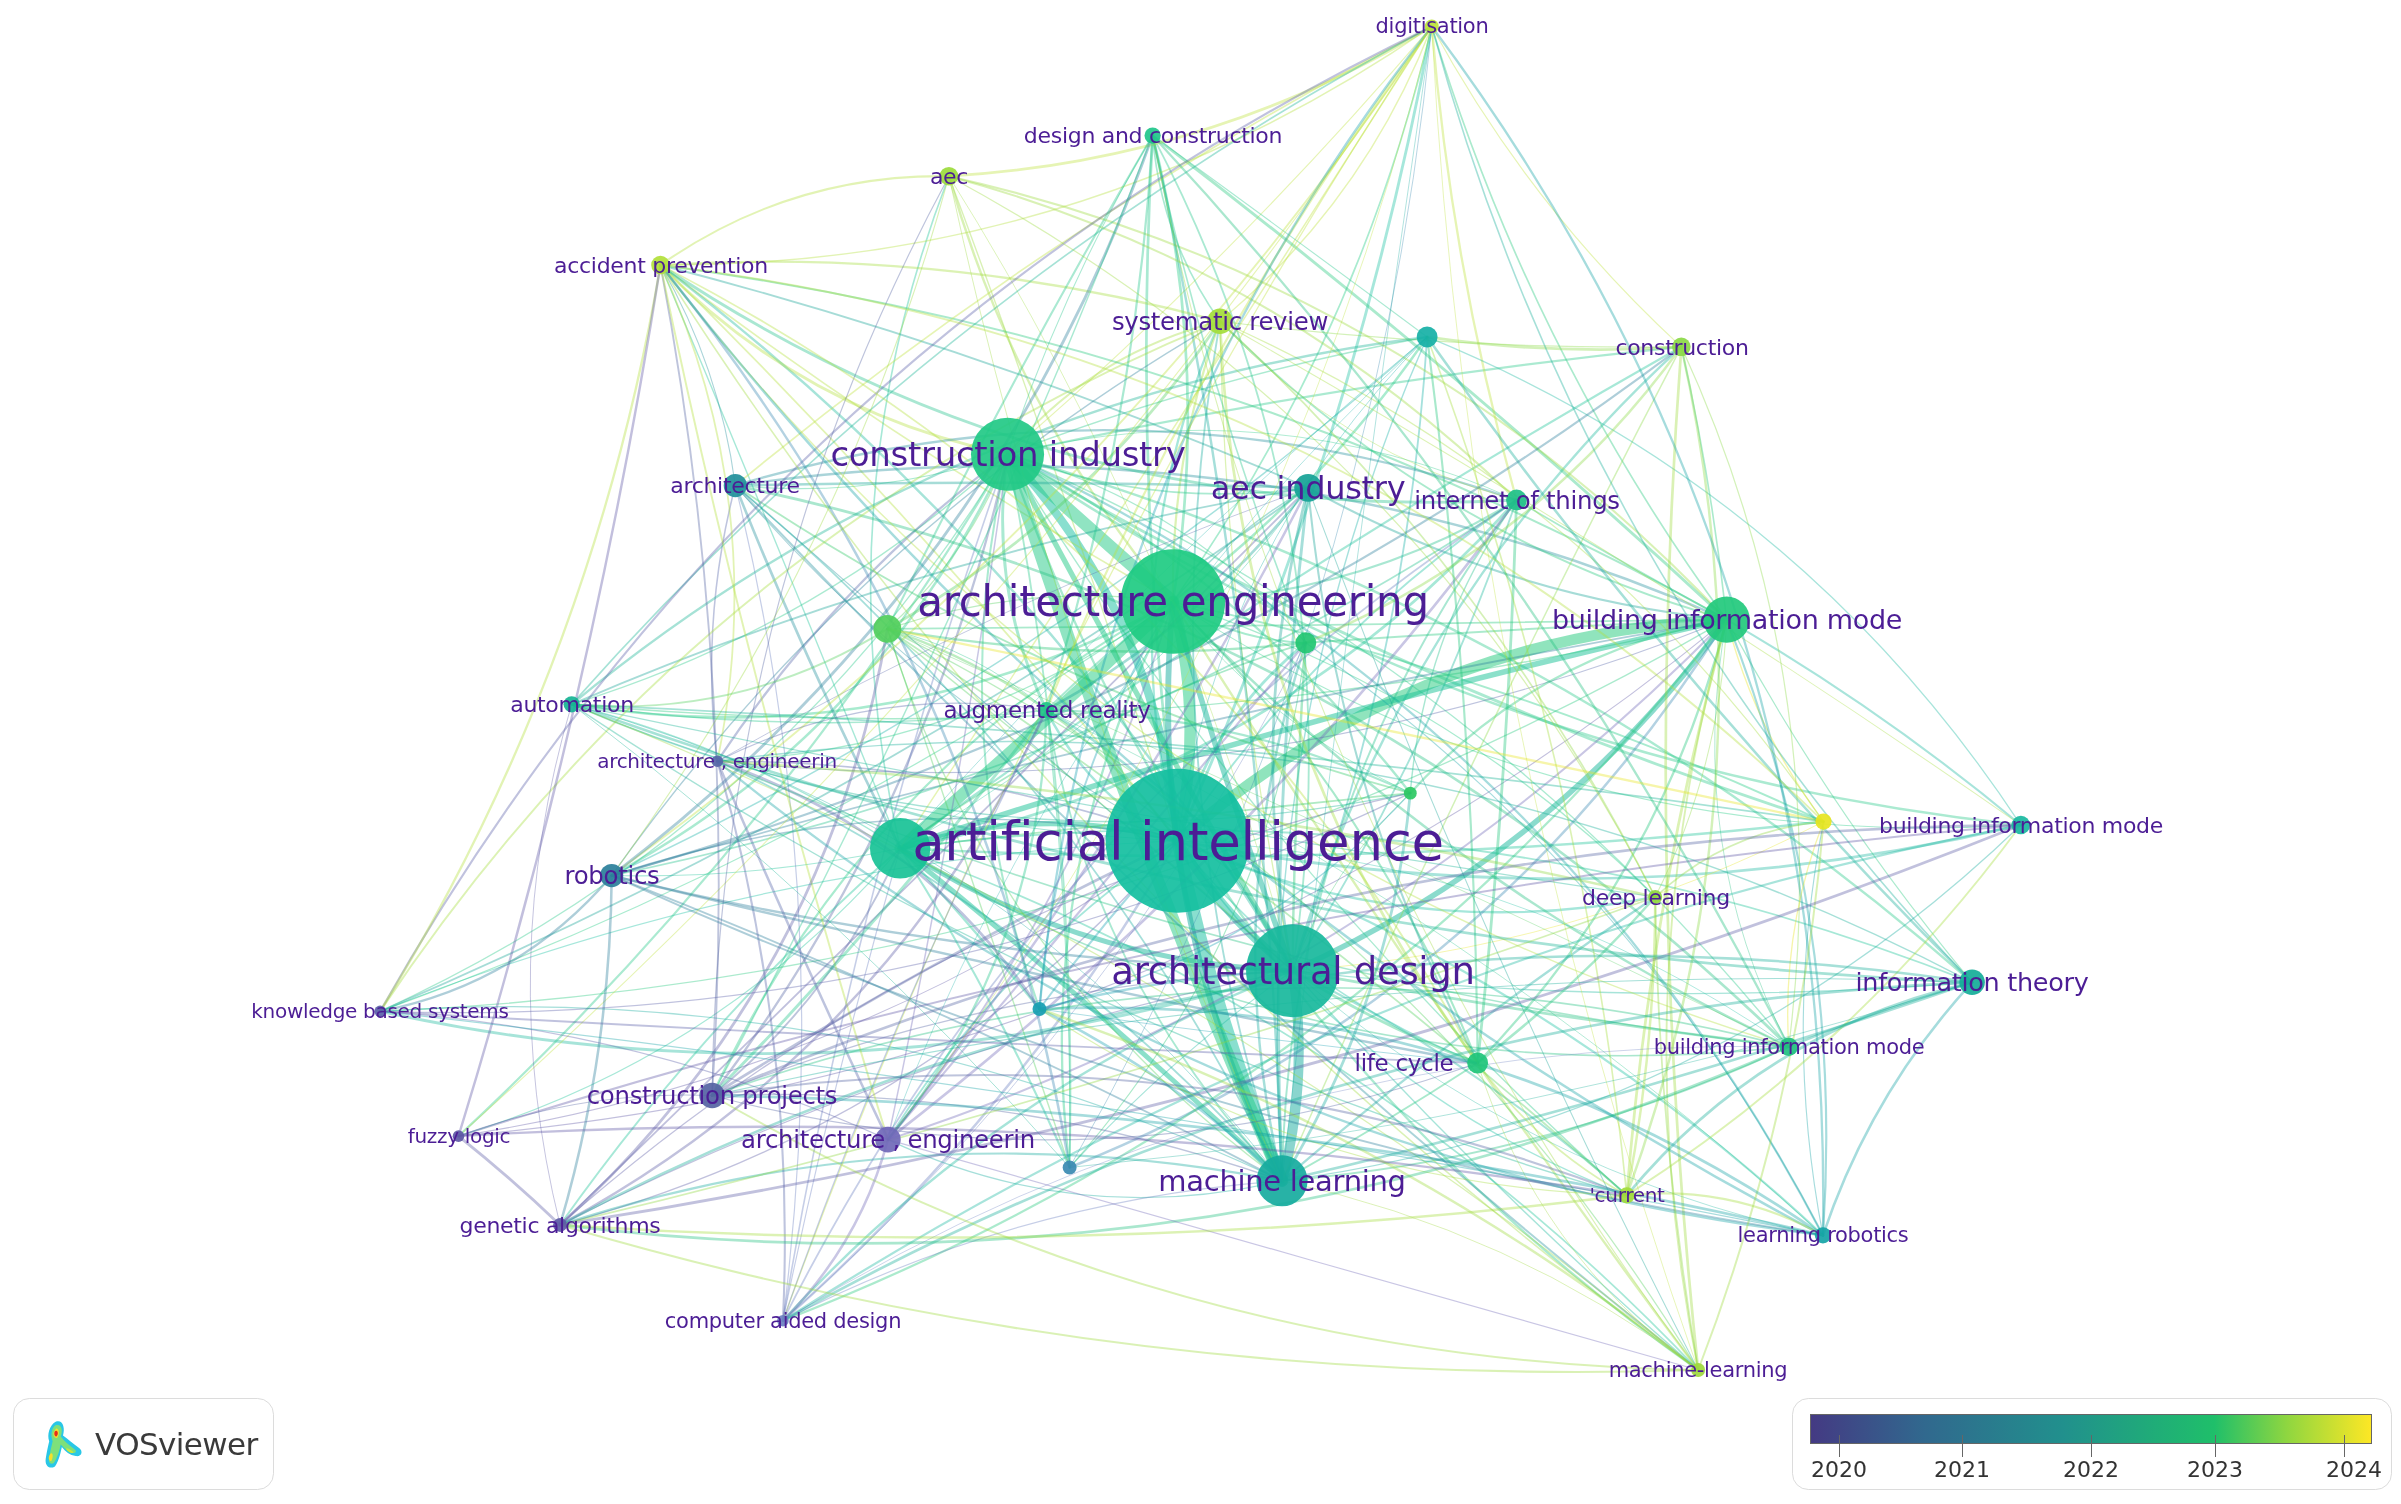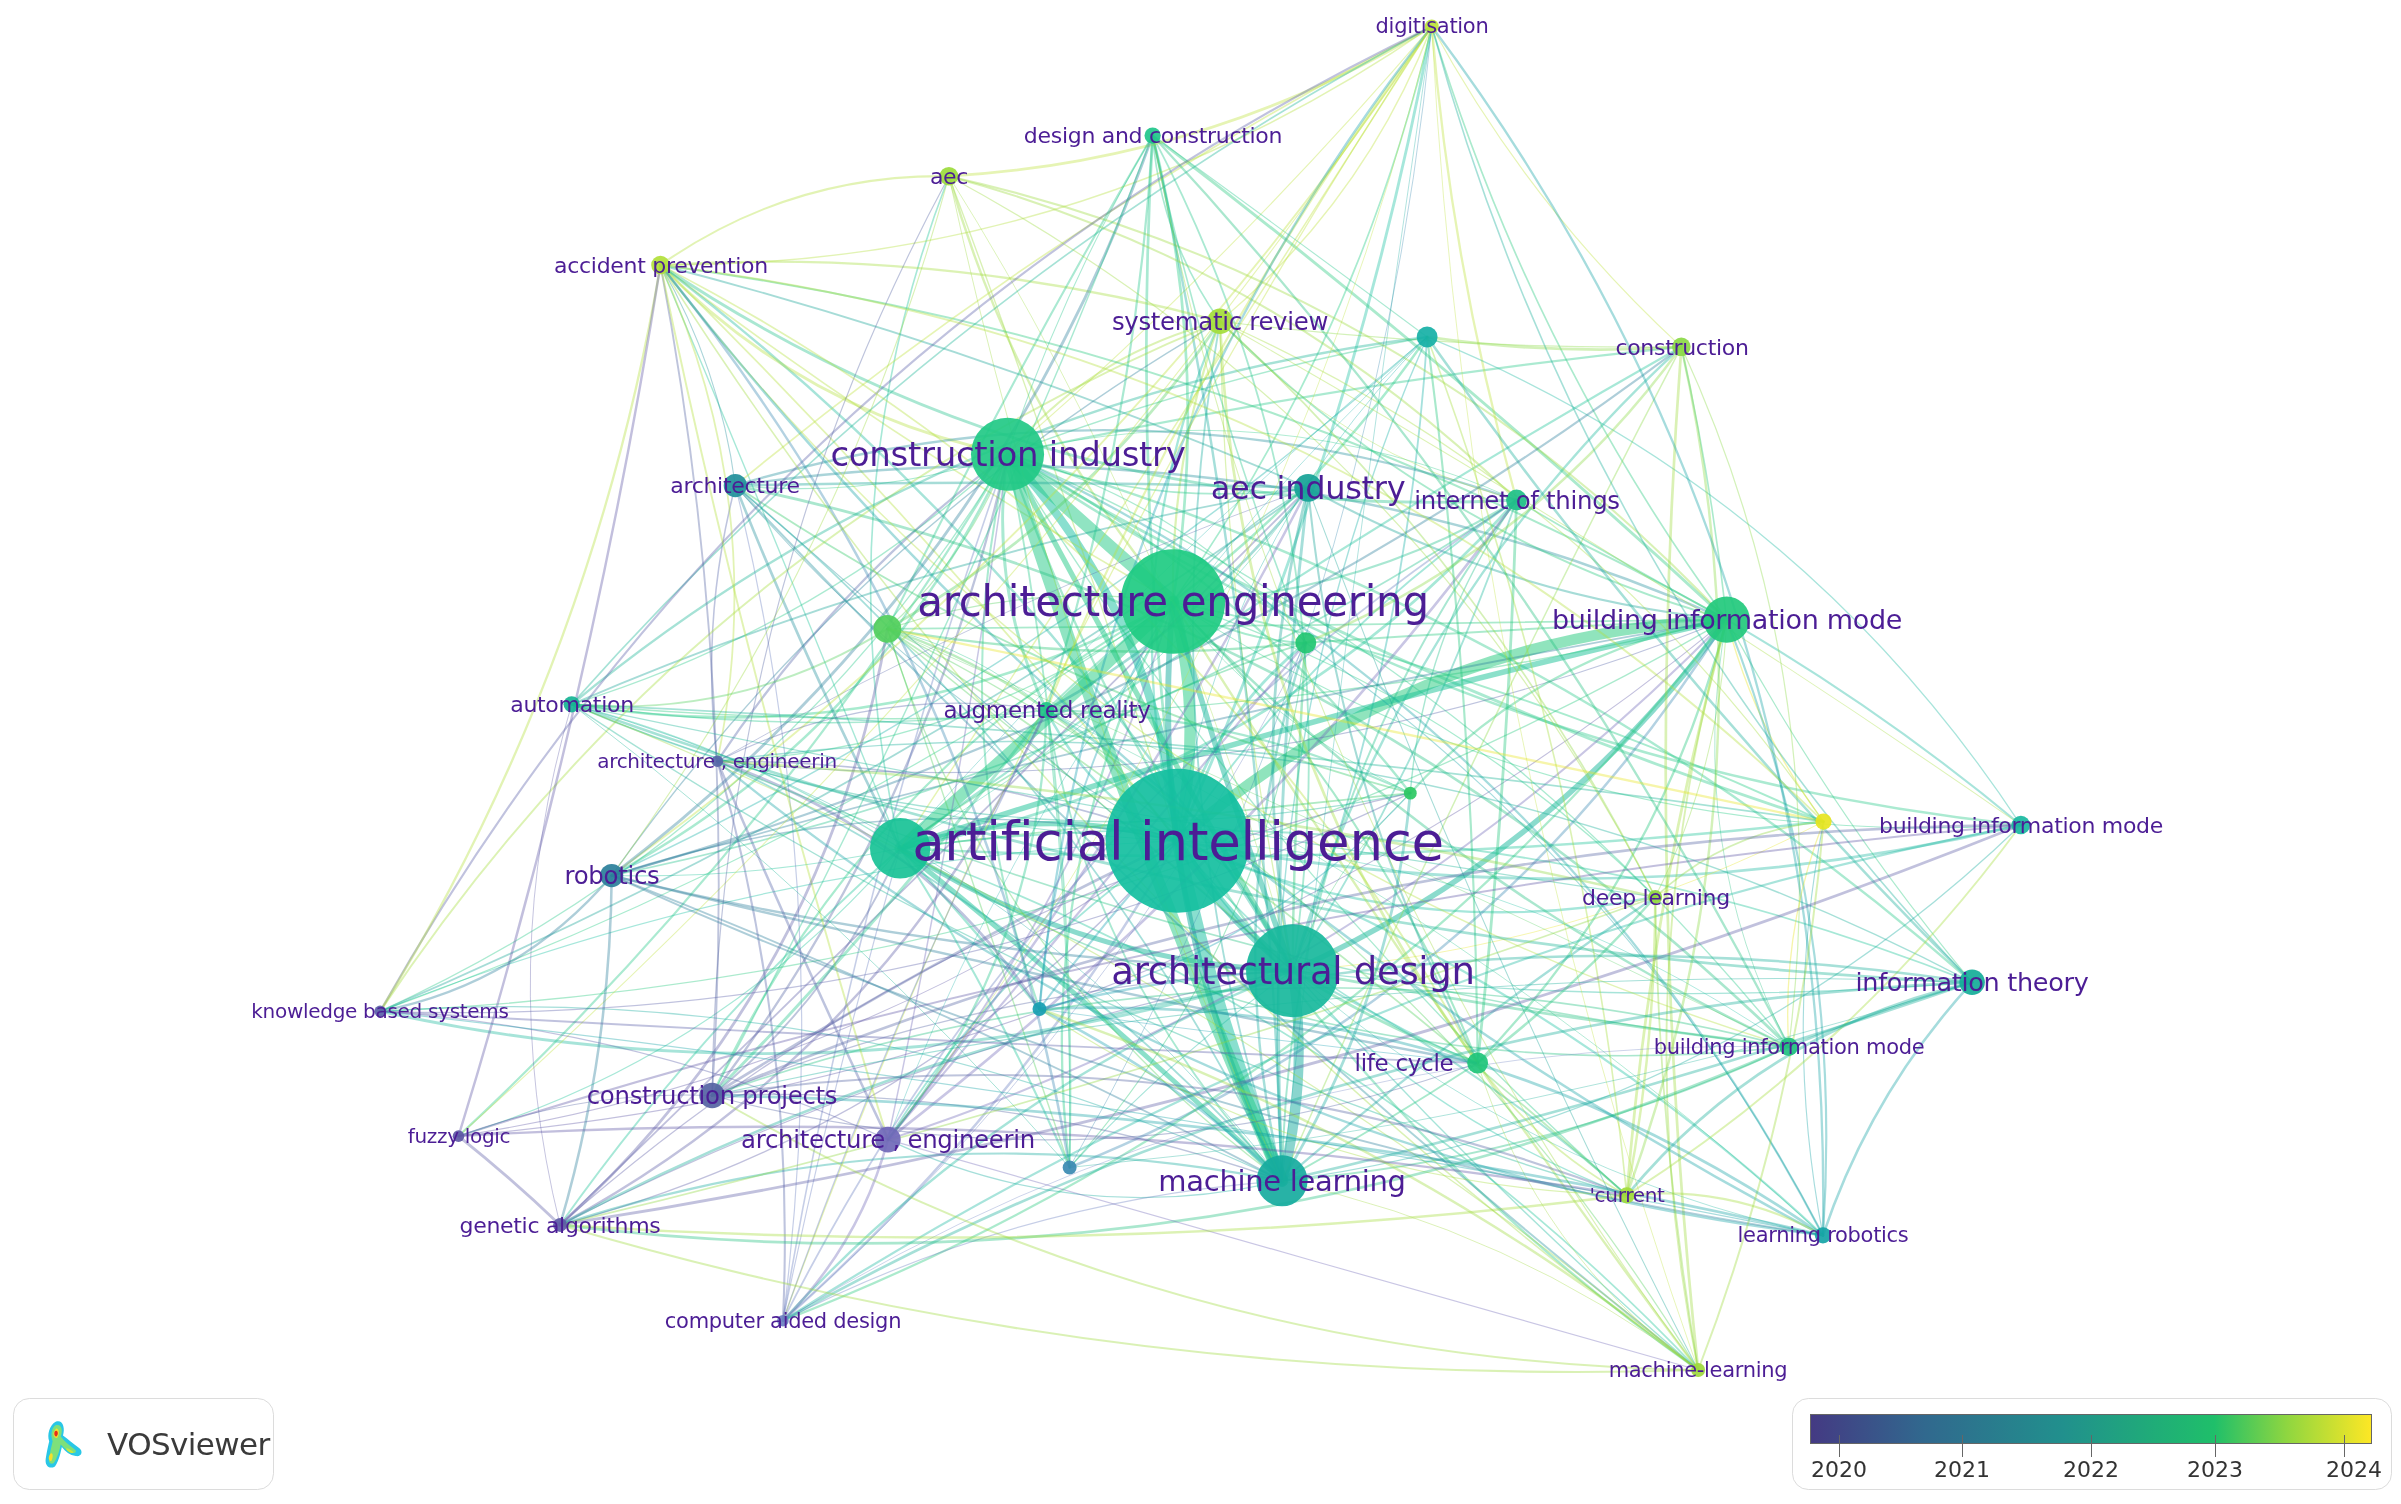--- a/index.html
+++ b/index.html
@@ -1,19 +1,19 @@
 <!DOCTYPE html>
 <html style="font-size:9.3px"><head>
 <meta charset="utf-8">
 <style>
   html, body { margin:0; padding:0; background:#ffffff; }
   body { width:2401px; height:1505px; position:relative; overflow:hidden; font-family:"DejaVu Sans", sans-serif; }
   #network { position:absolute; left:0; top:0; width:2401px; height:1505px; }
   .node-label { position:absolute; transform:translate(-50%,-50%); white-space:nowrap; color:#4c1d95; font-family:"DejaVu Sans", sans-serif; letter-spacing:-0.3px; pointer-events:auto; }
-  .logo-box { position:absolute; left:12.8px; top:1398px; width:261px; height:92px; border:1.7px solid #dcdcdc; border-radius:16.3px; background:#fff; box-sizing:border-box; display:flex; align-items:center;gap:12px; }
+  .logo-box { position:absolute; left:12.8px; top:1398px; width:261px; height:92px; border:1.7px solid #dcdcdc; border-radius:16.3px; background:#fff; box-sizing:border-box; display:flex; align-items:center; }
   .logo-icon { width:46px; height:52px; margin-left:26px; }
   .logo-text { font-size:31px; color:#3a3a3a; margin-left:9.3px; font-family:"DejaVu Sans", sans-serif; letter-spacing:-0.6px; }
   .legend-box { position:absolute; left:1792px; top:1398px; width:600px; height:92px; border:1.7px solid #dcdcdc; border-radius:16.3px; background:#fff; box-sizing:border-box;padding-left:11px; }
   .legend-bar { position:absolute; left:17.4px; top:15px; width:562px; height:30px; border:1.2px solid #666; box-sizing:border-box; }
   .legend-tick { position:absolute; top:36px; width:1.2px; height:22px; background:#666; }
   .legend-label { position:absolute; top:58px; font-size:22px; color:#333; transform:translateX(-50%); font-family:"DejaVu Sans", sans-serif; }
 </style>
 </head>
 <body>
 

